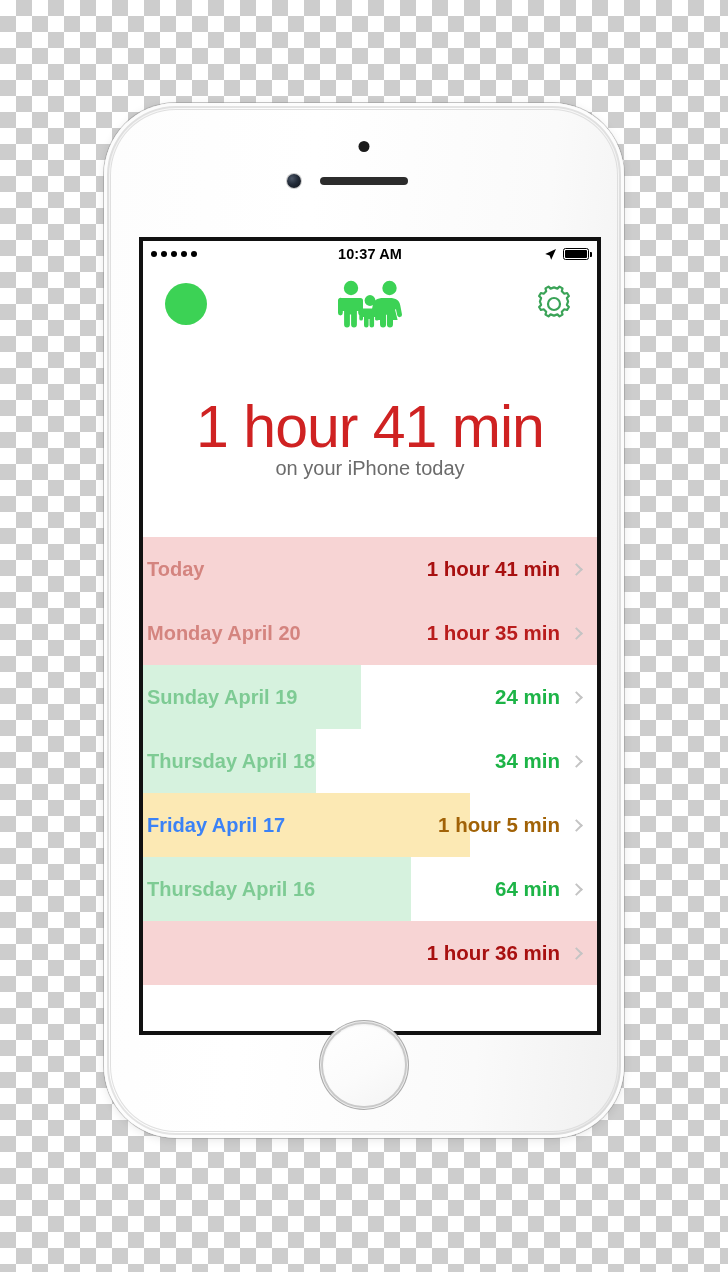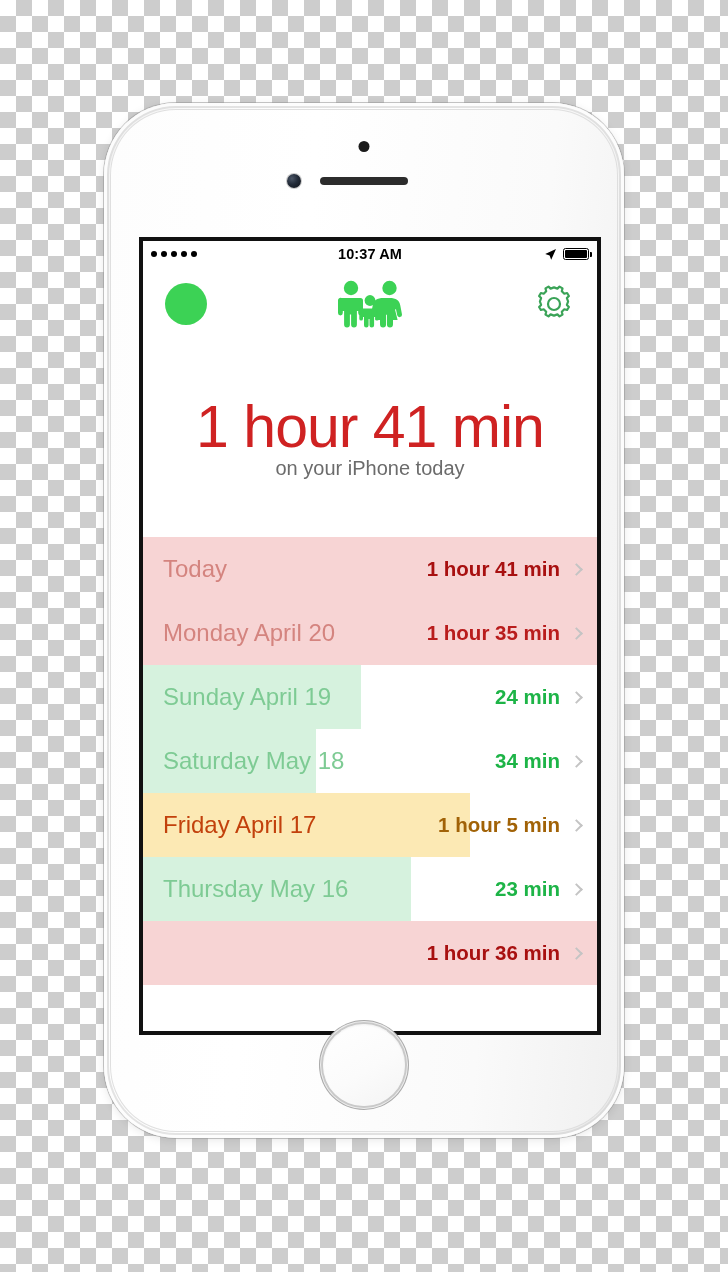--- a/index.html
+++ b/index.html
@@ -136,21 +136,21 @@
     display:flex; align-items:center;
     background:#ffffff;
     overflow:hidden;
   }
   .row .bar{
     position:absolute; left:0; top:0; bottom:0;
     display:block;
   }
   .row .day{
     position:relative; z-index:2;
-    margin-left:20px; font-size:24px; font-weight:400;
+    margin-left:4px; font-size:20px; font-weight:700;
   }
   .row .val{
     position:relative; z-index:2;
     margin-left:auto; font-size:20.5px; font-weight:bold;
   }
   .row .chev{
     position:relative; z-index:2;
     margin-left:12px; margin-right:16px;
     width:9px; height:9px;
     border-right:2.4px solid #c4c4c4;
@@ -231,34 +231,34 @@
             <span class="chev"></span>
           </div>
           <div class="row">
             <span class="bar" style="width: 48%; background: rgb(214, 242, 222);"></span>
             <span class="day" style="color: rgb(126, 203, 148);">Sunday April 19</span>
             <span class="val" style="color: rgb(29, 180, 71);">24 min</span>
             <span class="chev"></span>
           </div>
           <div class="row">
             <span class="bar" style="width: 38%; background: rgb(214, 242, 222);"></span>
-            <span class="day" style="color: rgb(126, 203, 148);">Saturday May 18</span>
+            <span class="day" style="color: rgb(126, 203, 148);">Thursday April 18</span>
             <span class="val" style="color: rgb(29, 180, 71);">34 min</span>
             <span class="chev"></span>
           </div>
           <div class="row">
             <span class="bar" style="width: 72%; background: rgb(252, 233, 180);"></span>
-            <span class="day" style="color: #c2410c;">Friday April 17</span>
+            <span class="day" style="color: #3b82f6;">Friday April 17</span>
             <span class="val" style="color: #a16207;">1 hour 5 min</span>
             <span class="chev"></span>
           </div>
           <div class="row">
             <span class="bar" style="width: 59%; background: rgb(214, 242, 222);"></span>
-            <span class="day" style="color: rgb(126, 203, 148);">Thursday May 16</span>
-            <span class="val" style="color: rgb(29, 180, 71);">23 min</span>
+            <span class="day" style="color: rgb(126, 203, 148);">Thursday April 16</span>
+            <span class="val" style="color: rgb(29, 180, 71);">64 min</span>
             <span class="chev"></span>
           </div>
           <div class="row">
             <span class="bar" style="width: 100%; background: rgb(247, 212, 212);"></span>
             <span class="val" style="color: rgb(168, 16, 16);">1 hour 36 min</span>
             <span class="chev"></span>
           </div>
         </div>
 
     </div>

